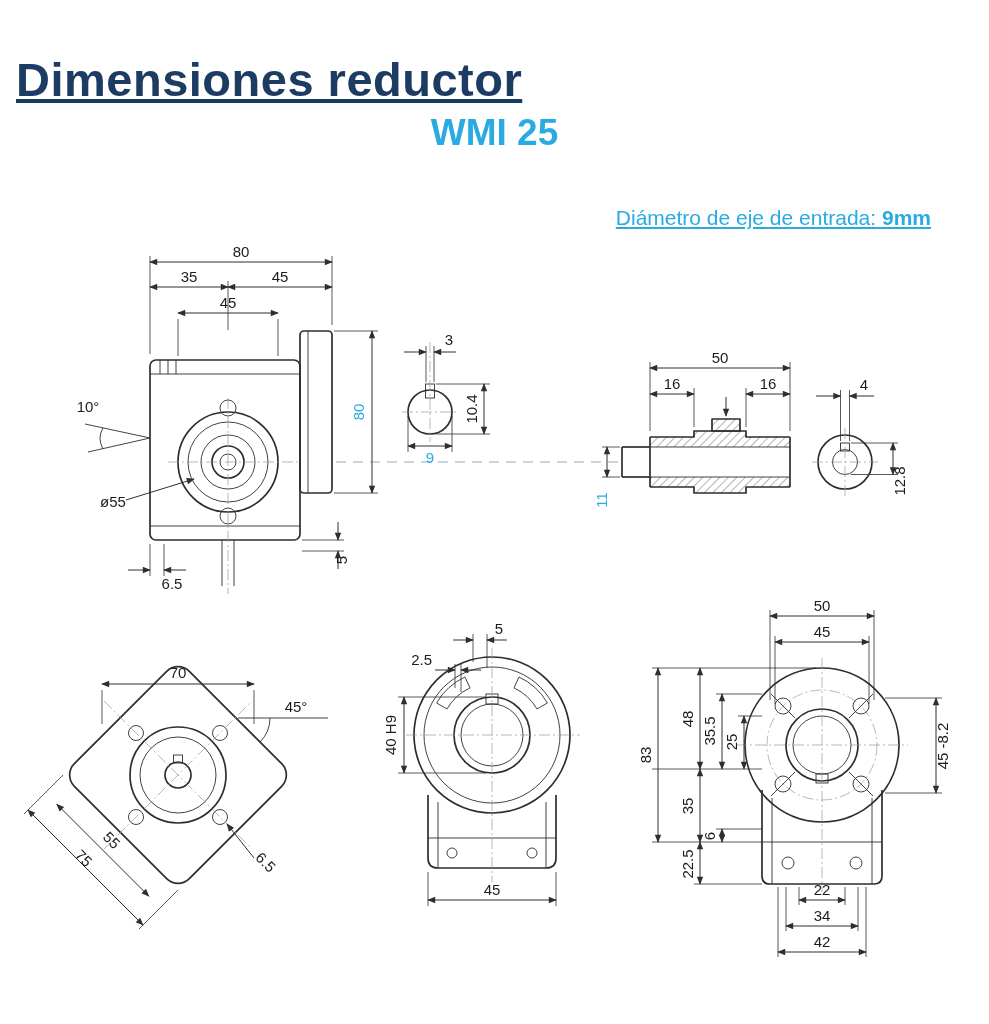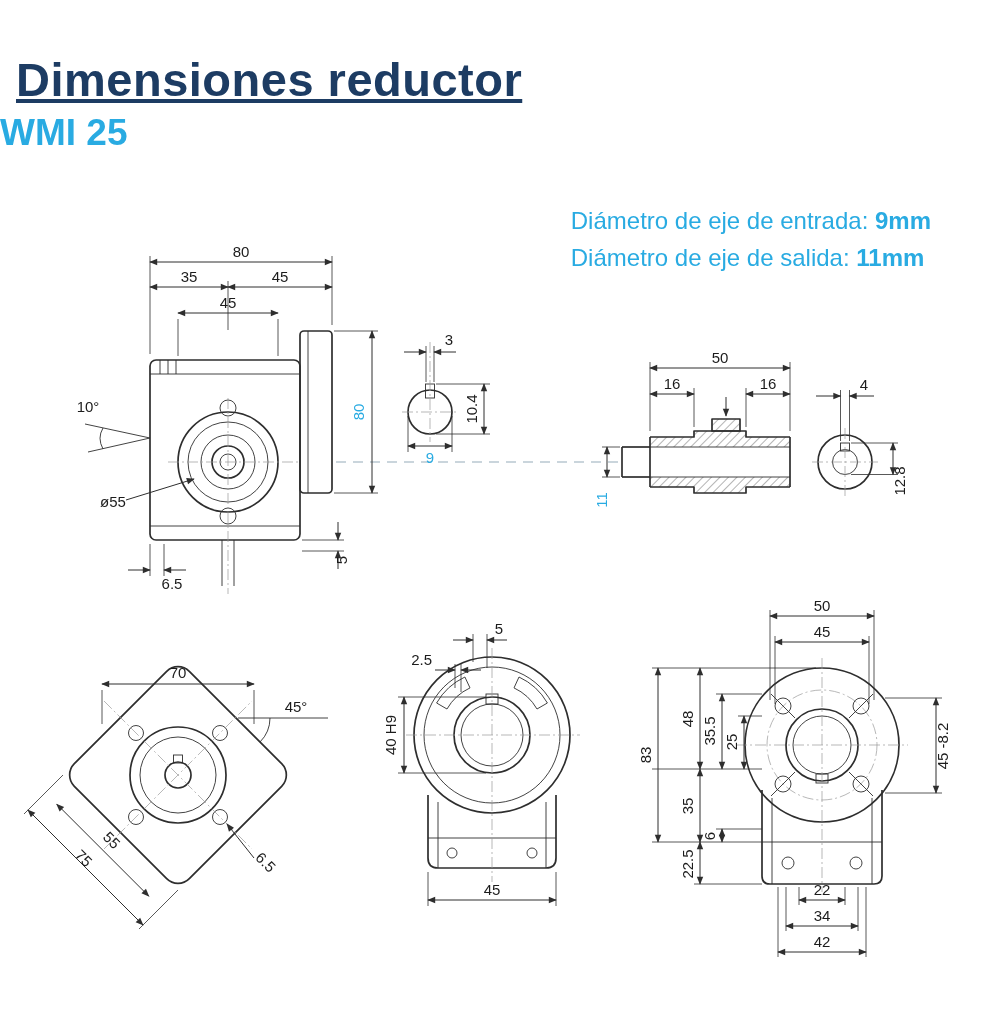--- a/index.html
+++ b/index.html
@@ -8,27 +8,28 @@
     width:989px; height:1024px; position:relative; overflow:hidden;
     font-family:"Liberation Sans", sans-serif;
   }
   .title {
     position:absolute; top:52px; left:16px; width:100%;
     font-size:47px; font-weight:700;
     color:var(--title,#1d3c63); letter-spacing:0.5px;text-decoration:underline;
   }
   .subtitle {
     position:absolute; top:112px; left:0; width:100%;
-    font-size:37px; font-weight:600;
+    text-align:center; font-size:37px; font-weight:600;
     color:var(--accent,#29abe2);
   }
   .specs {
-    position:absolute; top:202px; right:58px; text-align:left;
-    font-size:24px; line-height:1.55; font-weight:500;
+    position:absolute; top:202px; right:58px; text-align:center;
+    font-size:21px; line-height:1.55; font-weight:500;
     color:var(--accent,#29abe2);
+    text-decoration:underline;
   }
   .specs b { font-weight:700; }
   svg.drawing { position:absolute; top:0; left:0; }
   .obj  { fill:none; stroke:#2e2e2e; stroke-width:1.7; stroke-linejoin:round; }
   .thin { fill:none; stroke:#2e2e2e; stroke-width:0.9; }
   .dim  { fill:none; stroke:#2e2e2e; stroke-width:1; }
   .ext  { fill:none; stroke:#2e2e2e; stroke-width:0.8; }
   .cl   { fill:none; stroke:#b9c7d1; stroke-width:1.4; stroke-dasharray:10 7; }
   .cl2  { fill:none; stroke:#9a9a9a; stroke-width:0.7; stroke-dasharray:11 3 2 3; }
   .hatchfill { fill:url(#hatch); stroke:none; }
@@ -38,21 +39,20 @@
 </head>
 <body>
 
 <div>
 
   <div class="title">Dimensiones reductor</div>
   <div class="subtitle">WMI 25</div>
 
   <div class="specs">
     <div><span>Diámetro de eje de entrada: </span><b>9mm</b></div>
-    <div><span>Diámetro de eje de salida: </span><b>11mm</b></div>
   </div>
 
   <svg class="drawing" width="989" height="1024" viewBox="0 0 989 1024">
     <defs>
       <marker id="arr" viewBox="0 0 10 10" refX="9" refY="5" markerWidth="10" markerHeight="8" markerUnits="userSpaceOnUse" orient="auto-start-reverse">
         <path d="M0,1 L10,5 L0,9 Z" fill="#2e2e2e"></path>
       </marker>
       <pattern id="hatch" width="6" height="6" patternUnits="userSpaceOnUse" patternTransform="rotate(45)">
         <line x1="0" y1="0" x2="0" y2="6" stroke="#6a6a6a" stroke-width="1"></line>
       </pattern>

